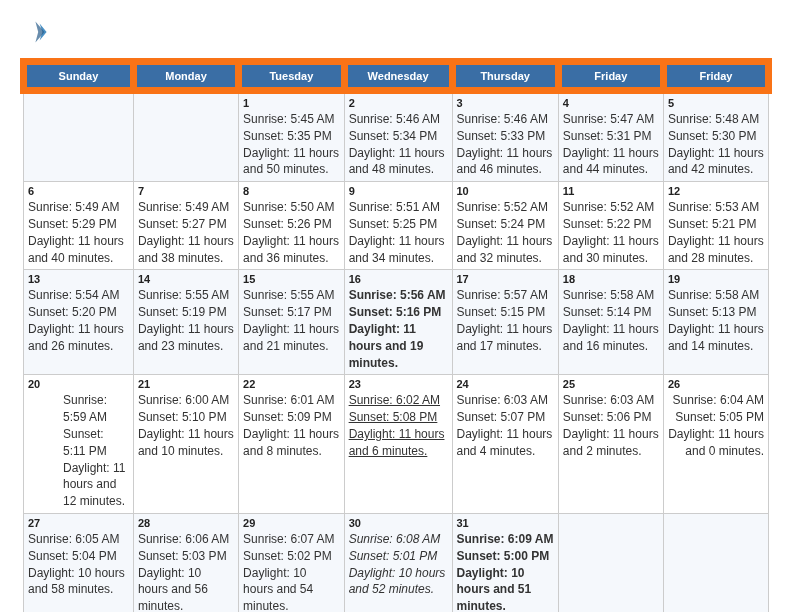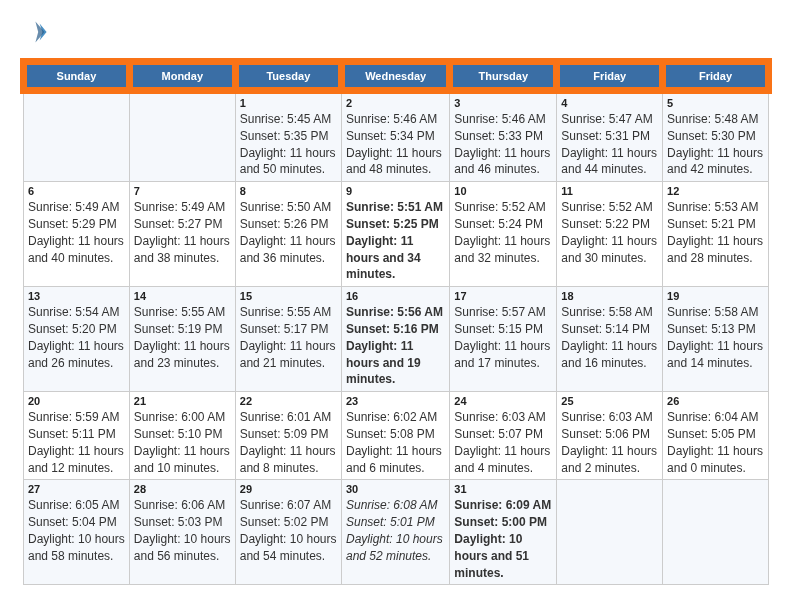--- a/index.html
+++ b/index.html
@@ -174,21 +174,21 @@
 Daylight: 11 hours and 38 minutes.</div>
           </td>
           <td>
             <span class="day-num">8</span>
             <div class="day-info" style="white-space: pre-line;">Sunrise: 5:50 AM
 Sunset: 5:26 PM
 Daylight: 11 hours and 36 minutes.</div>
           </td>
           <td>
             <span class="day-num">9</span>
-            <div class="day-info" style="white-space: pre-line; font-weight: bold;">Sunrise: 5:51 AM
+            <div class="day-info" style="white-space: pre-line;">Sunrise: 5:51 AM
 Sunset: 5:25 PM
 Daylight: 11 hours and 34 minutes.</div>
           </td>
           <td>
             <span class="day-num">10</span>
             <div class="day-info" style="white-space: pre-line;">Sunrise: 5:52 AM
 Sunset: 5:24 PM
 Daylight: 11 hours and 32 minutes.</div>
           </td>
           <td>
@@ -244,57 +244,57 @@
           <td>
             <span class="day-num">19</span>
             <div class="day-info" style="white-space: pre-line;">Sunrise: 5:58 AM
 Sunset: 5:13 PM
 Daylight: 11 hours and 14 minutes.</div>
           </td>
         </tr>
         <tr>
           <td>
             <span class="day-num">20</span>
-            <div class="day-info" style="white-space: pre-line;">Sunrise: 5:59 AM
+            <div class="day-info" style="white-space: pre-line; margin-left: 35px;">Sunrise: 5:59 AM
 Sunset: 5:11 PM
 Daylight: 11 hours and 12 minutes.</div>
           </td>
           <td>
             <span class="day-num">21</span>
             <div class="day-info" style="white-space: pre-line;">Sunrise: 6:00 AM
 Sunset: 5:10 PM
 Daylight: 11 hours and 10 minutes.</div>
           </td>
           <td>
             <span class="day-num">22</span>
             <div class="day-info" style="white-space: pre-line;">Sunrise: 6:01 AM
 Sunset: 5:09 PM
 Daylight: 11 hours and 8 minutes.</div>
           </td>
           <td>
             <span class="day-num">23</span>
-            <div class="day-info" style="white-space: pre-line;">Sunrise: 6:02 AM
+            <div class="day-info" style="white-space: pre-line; text-decoration: underline;">Sunrise: 6:02 AM
 Sunset: 5:08 PM
 Daylight: 11 hours and 6 minutes.</div>
           </td>
           <td>
             <span class="day-num">24</span>
             <div class="day-info" style="white-space: pre-line;">Sunrise: 6:03 AM
 Sunset: 5:07 PM
 Daylight: 11 hours and 4 minutes.</div>
           </td>
           <td>
             <span class="day-num">25</span>
             <div class="day-info" style="white-space: pre-line;">Sunrise: 6:03 AM
 Sunset: 5:06 PM
 Daylight: 11 hours and 2 minutes.</div>
           </td>
           <td>
             <span class="day-num">26</span>
-            <div class="day-info" style="white-space: pre-line;">Sunrise: 6:04 AM
+            <div class="day-info" style="white-space: pre-line; text-align: right;">Sunrise: 6:04 AM
 Sunset: 5:05 PM
 Daylight: 11 hours and 0 minutes.</div>
           </td>
         </tr>
         <tr>
           <td>
             <span class="day-num">27</span>
             <div class="day-info" style="white-space: pre-line;">Sunrise: 6:05 AM
 Sunset: 5:04 PM
 Daylight: 10 hours and 58 minutes.</div>

